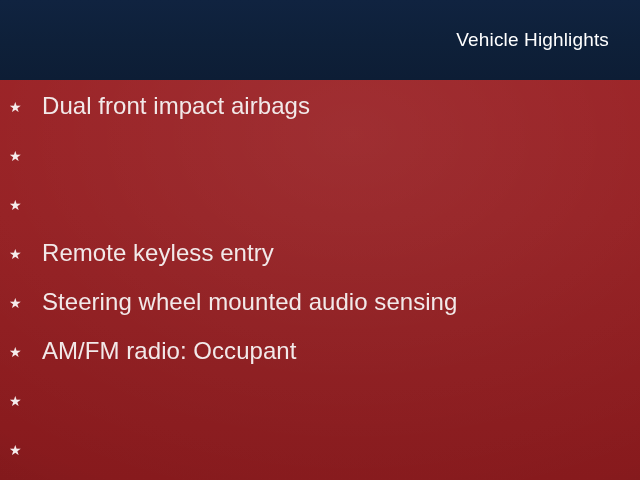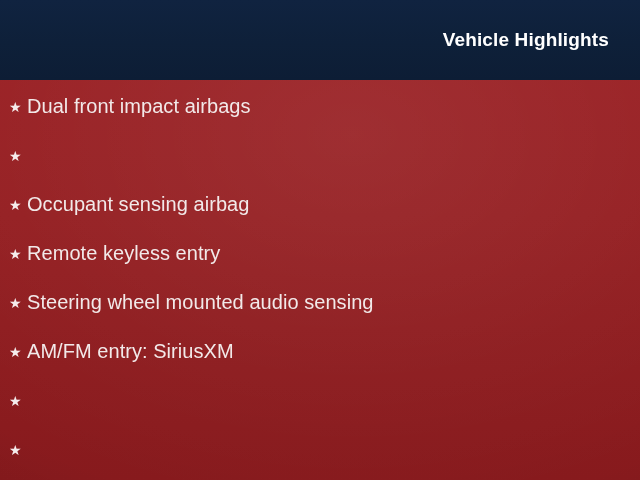--- a/index.html
+++ b/index.html
@@ -40,21 +40,21 @@
     display: flex;
     align-items: center;
     justify-content: flex-end;
     box-sizing: border-box;
     padding-right: 31px;
   }
 
   #header-title {
     color: #ffffff;
     font-size: 19px;
-    font-weight: bold;
+    font-weight: normal;
     letter-spacing: 0.15px;
     line-height: 1;
     white-space: nowrap;
     padding-bottom: 1px;
   }
 
   
   #highlights-list {
     position: absolute;
     left: 0;
@@ -80,25 +80,26 @@
     width: 18px;
     min-width: 18px;
     font-size: 14px;
     line-height: 1;
     color: #f5ecec;
     text-align: left;
     padding-top: 1px;
   }
 
   .highlight-text {
-    font-size: 20px;
+    font-size: 24px;
     line-height: 1;
     color: #f2e9e9;
     letter-spacing: 0.05px;
     padding-bottom: 1px;
+    margin-left: 15px;
   }
 </style>
 </head>
 <body>
 
 <div id="slide">
 
   <div id="header-bar">
     <div id="header-title">Vehicle Highlights</div>
   </div>
@@ -109,36 +110,35 @@
       <span class="bullet-star">★</span>
       <span class="highlight-text">Dual front impact airbags</span>
     </li>
 
     <li class="highlight-item" style="top: 62px;">
       <span class="bullet-star">★</span>
     </li>
 
     <li class="highlight-item" style="top: 111px;">
       <span class="bullet-star">★</span>
-      <span class="highlight-text">Occupant sensing airbag</span>
     </li>
 
     <li class="highlight-item" style="top: 160px;">
       <span class="bullet-star">★</span>
       <span class="highlight-text">Remote keyless entry</span>
     </li>
 
     <li class="highlight-item" style="top: 209px;">
       <span class="bullet-star">★</span>
       <span class="highlight-text">Steering wheel mounted audio sensing</span>
     </li>
 
     <li class="highlight-item" style="top: 258px;">
       <span class="bullet-star">★</span>
-      <span class="highlight-text">AM/FM entry: SiriusXM</span>
+      <span class="highlight-text">AM/FM radio: Occupant</span>
     </li>
 
     <li class="highlight-item" style="top: 307px;">
       <span class="bullet-star">★</span>
     </li>
 
     <li class="highlight-item" style="top: 356px;">
       <span class="bullet-star">★</span>
     </li>
 

